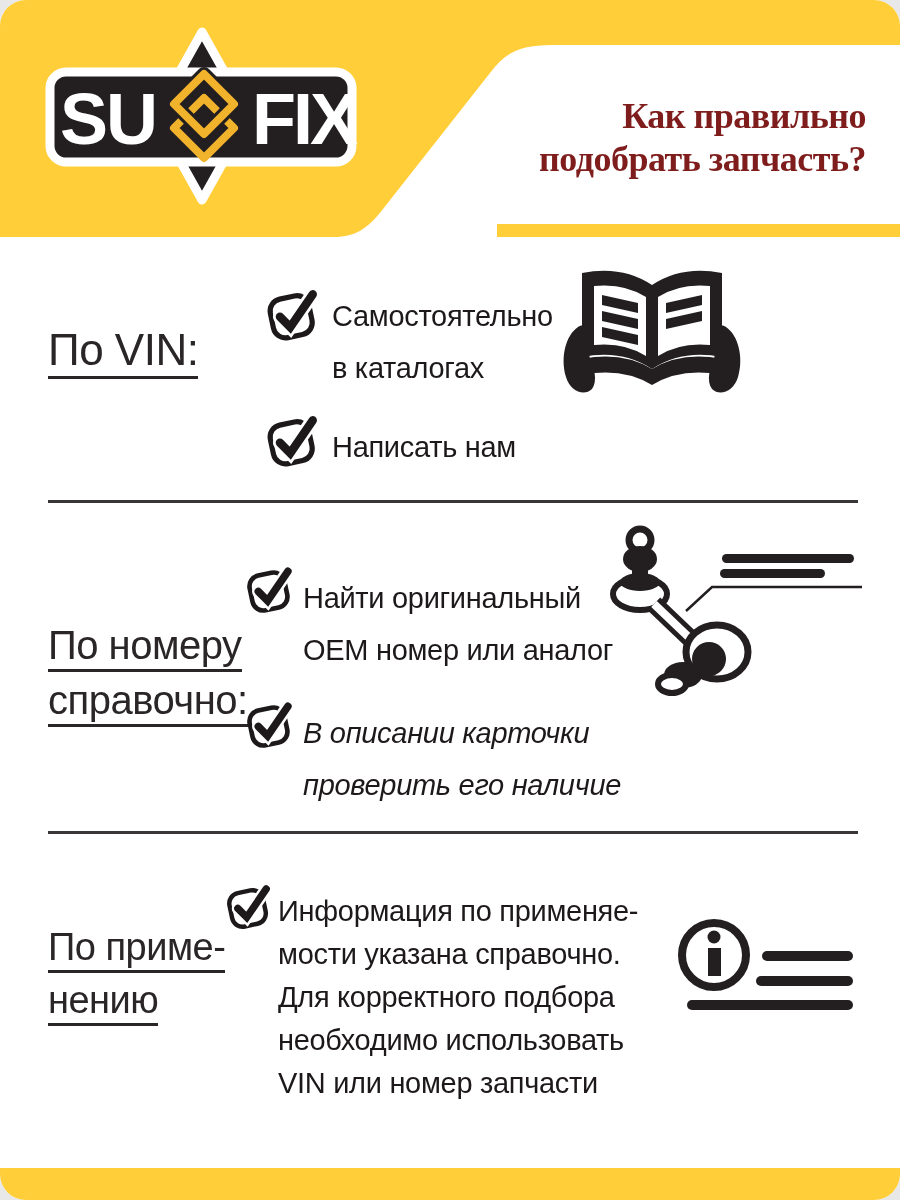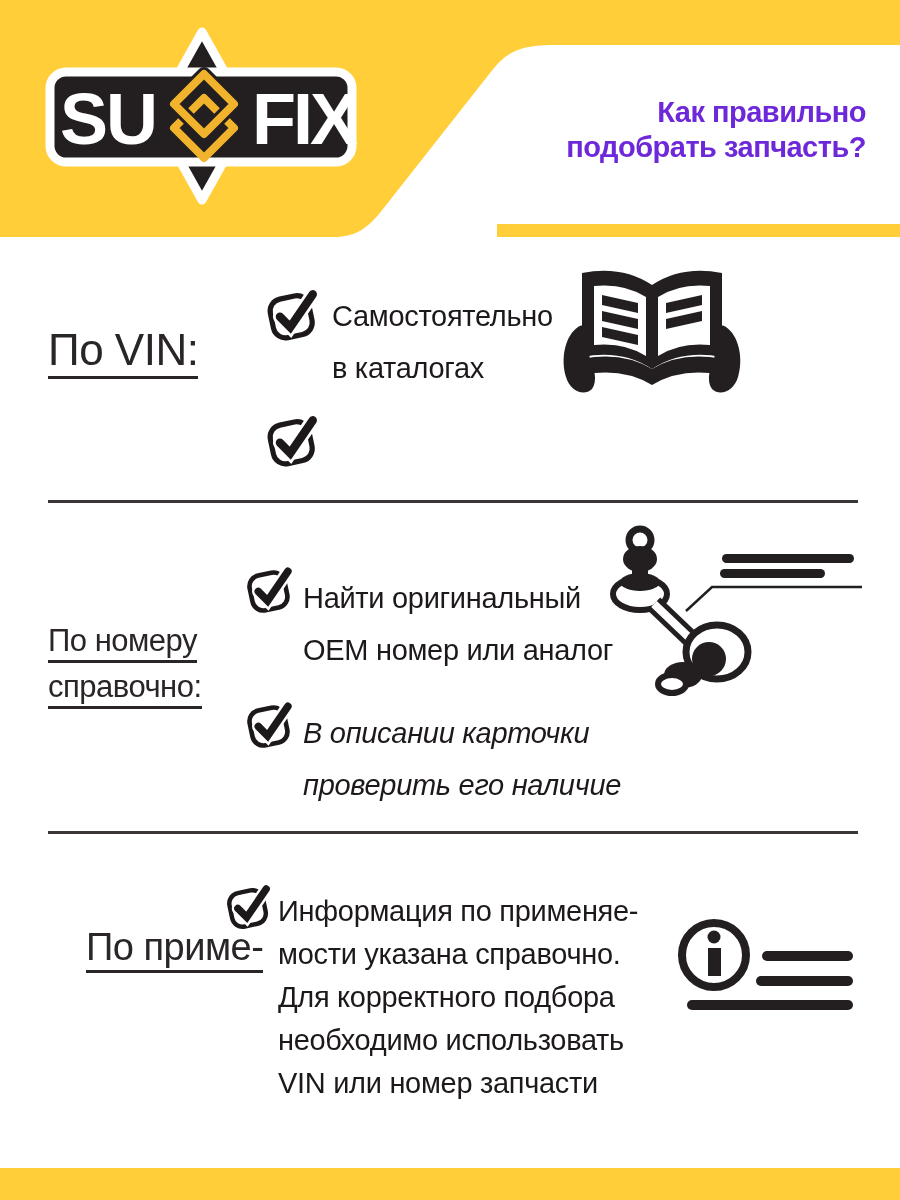--- a/index.html
+++ b/index.html
@@ -1,45 +1,45 @@
 <!DOCTYPE html>
 <html><head>
 <meta charset="utf-8">
 <style>
   html,body{margin:0;padding:0;background:#e8e8e8;}
   .canvas{
     position:relative;width:900px;height:1200px;margin:0 auto;
     background:#ffffff;overflow:hidden;
-    font-family:"Liberation Sans",sans-serif;color:#211d1e;
+    font-family:"Liberation Sans",sans-serif;color:#211d1e;border-radius:26px;
   }
   .abs{position:absolute;}
   
   .header-svg{left:0;top:0;}
   .logo-svg{left:30px;top:20px;}
   .main-title{
     left:0;top:95px;width:866px;text-align:right;
-    font-size:29px;font-weight:bold;line-height:1.2;
-    letter-spacing:-0.5px;white-space:pre-line;color:#6d28d9;
+    font-size:36px;font-weight:bold;line-height:1.2;
+    letter-spacing:-0.5px;white-space:pre-line;color:#7f1d1d;font-family:Liberation Serif, serif;
   }
   .title-accent{left:497px;top:224px;width:403px;height:13px;background:#ffce38;}
   .footer-bar{left:0;top:1168px;width:900px;height:32px;background:#ffce38;}
   .divider{height:3px;background:#3a3637;left:48px;width:810px;}
   .divider-1{top:500px;}
   .divider-2{top:831px;}
   
   .sec-title{left:48px;font-weight:400;color:#2a2627;letter-spacing:-0.5px;}
   .sec-title .line{
     display:inline-block;line-height:1;padding-bottom:4px;margin-bottom:8px;
     border-bottom:3px solid #2a2627;
     text-align:center;
   }
   .sec-title .line{display:table;}
   .sec1-title{top:328px;font-size:44px;}
-  .sec2-title{top:625px;font-size:31px;}
-  .sec3-title{top:928px;font-size:38px;margin-left:38px;}
+  .sec2-title{top:625px;font-size:40px;}
+  .sec3-title{top:928px;font-size:38px;}
   
   .item-text{
     font-size:29px;line-height:52px;letter-spacing:-0.3px;
     white-space:pre-line;color:#1d191a;
   }
   .check{overflow:visible;}
 </style>
 </head>
 <body>
 
@@ -82,20 +82,21 @@
   <div class="abs item-text" style="left:332px;top:290px;">Самостоятельно
 в каталогах</div>
 
   <svg class="abs check" style="left:264px;top:410px;" width="60" height="60" viewBox="0 0 64 64">
     <g transform="rotate(-12 29 35)">
       <rect x="8" y="14" width="42" height="42" rx="13" fill="none" stroke="#1d191a" stroke-width="5.5"></rect>
     </g>
     <path d="M17,35 L28,46 L52,11" fill="none" stroke="#ffffff" stroke-width="15" stroke-linecap="round"></path>
     <path d="M17,35 L28,46 L52,11" fill="none" stroke="#1d191a" stroke-width="9" stroke-linecap="round"></path>
   </svg>
+  <div class="abs item-text" style="left:332px;top:421px;">Написать нам</div>
 
   <svg class="abs" style="left:552px;top:265px;" width="200" height="140" viewBox="0 0 200 140">
     <path d="M100,20 Q70,0 30,8 L30,92 Q70,84 100,104 Q130,84 170,92 L170,8 Q130,0 100,20 Z" fill="#231f20"></path>
     <path d="M94,32 Q72,18 42,21 L42,80 Q72,77 94,91 Z" fill="#ffffff"></path>
     <path d="M106,32 Q128,18 158,21 L158,80 Q128,77 106,91 Z" fill="#ffffff"></path>
     <g fill="#231f20">
       <path d="M50,30 L86,38 L86,48 L50,40 Z"></path>
       <path d="M50,46 L86,54 L86,64 L50,56 Z"></path>
       <path d="M50,62 L86,70 L86,80 L50,72 Z"></path>
       <path d="M150,30 L114,38 L114,48 L150,40 Z"></path>
@@ -148,20 +149,21 @@
     <ellipse cx="147" cy="142" rx="31" ry="27" fill="#ffffff" stroke="#231f20" stroke-width="7"></ellipse>
     <circle cx="139" cy="149" r="17" fill="#231f20"></circle>
     <ellipse cx="113" cy="165" rx="19" ry="13" fill="#231f20"></ellipse>
     <ellipse cx="102" cy="174" rx="14" ry="9" fill="#ffffff" stroke="#231f20" stroke-width="6"></ellipse>
   </svg>
 
   <div class="abs divider divider-2"></div>
 
   <div class="abs sec-title sec3-title">
     <span class="line">По приме-</span>
+    <span class="line">нению</span>
   </div>
 
   <svg class="abs check" style="left:224px;top:880px;" width="52" height="52" viewBox="0 0 64 64">
     <g transform="rotate(-12 29 35)">
       <rect x="8" y="14" width="42" height="42" rx="13" fill="none" stroke="#1d191a" stroke-width="5.5"></rect>
     </g>
     <path d="M17,35 L28,46 L52,11" fill="none" stroke="#ffffff" stroke-width="15" stroke-linecap="round"></path>
     <path d="M17,35 L28,46 L52,11" fill="none" stroke="#1d191a" stroke-width="9" stroke-linecap="round"></path>
   </svg>
   <div class="abs item-text" style="left:278px;top:890px;line-height:43px;">Информация по применяе-

